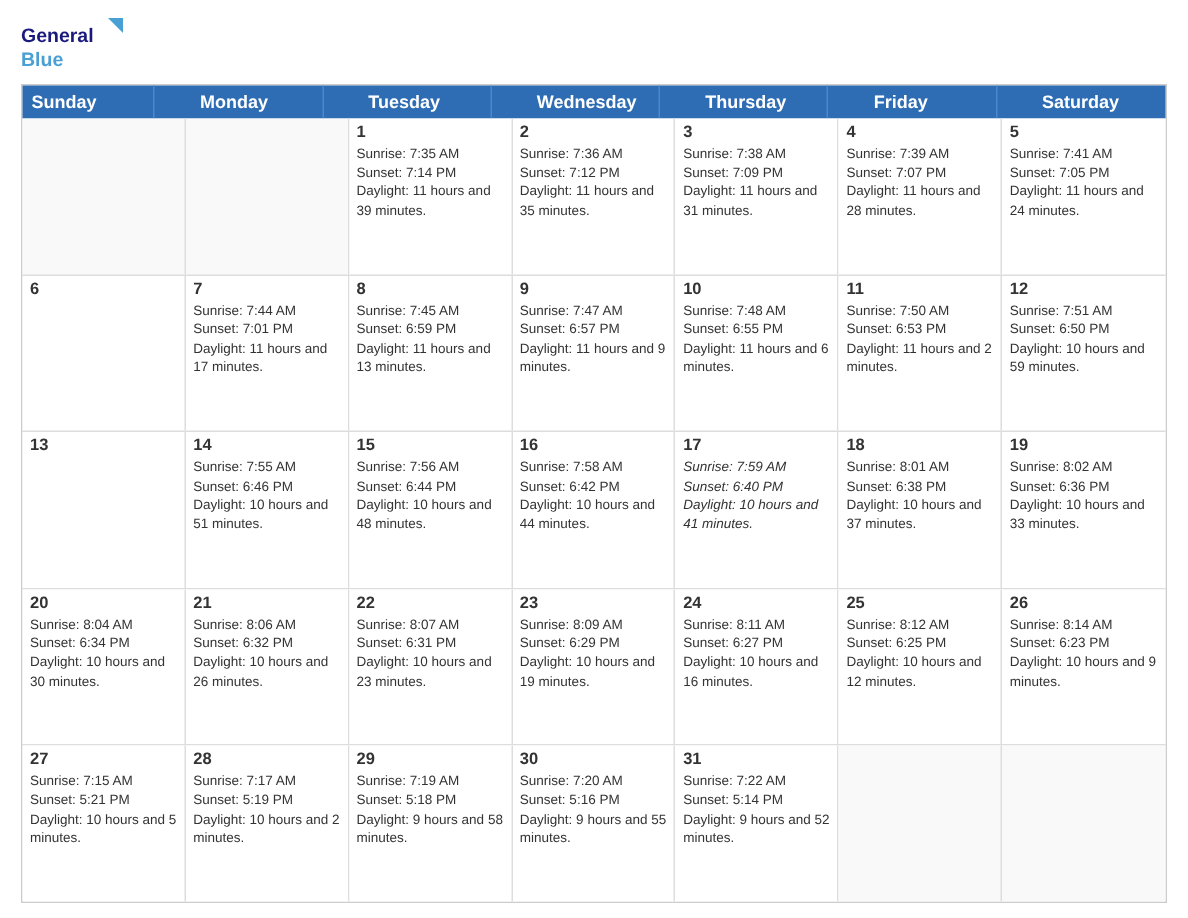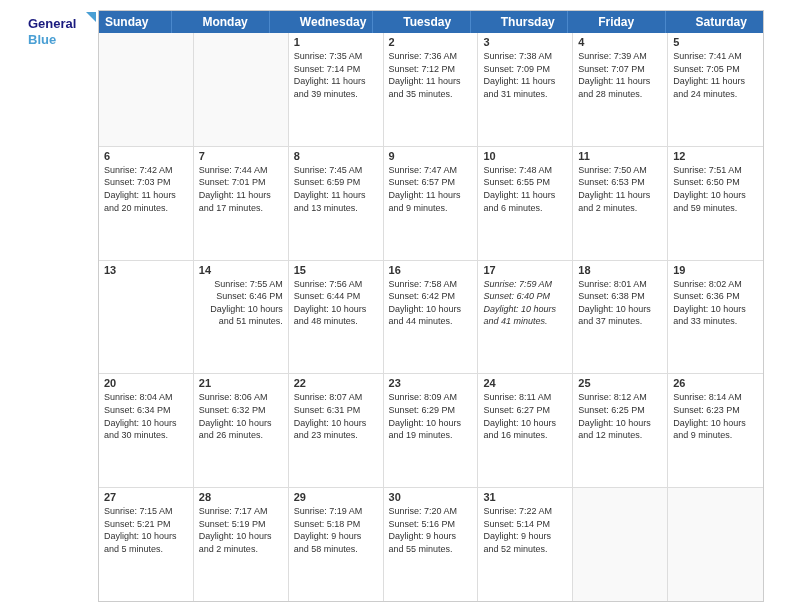--- a/index.html
+++ b/index.html
@@ -6,23 +6,23 @@
     body {
       font-family: Arial, sans-serif;
       background: #fff;
       width: 792px;
       height: 612px;
       overflow: hidden;
     }
     .page {
       width: 792px;
       height: 612px;
-      padding: 10px 28px;
-      display: flex;
-      flex-direction: row;
+      padding: 10px 14px;
+      display: flex;
+      flex-direction: column;
     }
     .header {
       display: flex;
       justify-content: space-between;
       align-items: flex-start;
       margin-bottom: 6px;
     }
     .logo {
       display: flex;
       align-items: center;
@@ -110,22 +110,22 @@
     <div class="title-block">
       <div class="month-title"></div>
       <div class="location"></div>
     </div>
   </div>
 
   <div class="calendar">
     <div class="cal-header">
     <div class="cal-header-cell">Sunday</div>
         <div class="cal-header-cell">Monday</div>
+        <div class="cal-header-cell">Tuesday</div>
         <div class="cal-header-cell">Wednesday</div>
-        <div class="cal-header-cell">Tuesday</div>
         <div class="cal-header-cell">Thursday</div>
         <div class="cal-header-cell">Friday</div>
         <div class="cal-header-cell">Saturday</div>
       </div>
     <div class="cal-body">
     <div class="cal-row">
           <div class="cal-cell empty"></div>
           <div class="cal-cell empty"></div>
           <div class="cal-cell">
             <span class="day-num">1</span>
@@ -154,23 +154,20 @@
           <div class="cal-cell">
             <span class="day-num">5</span>
             <div class="cell-text" style="white-space: pre-line;">Sunrise: 7:41 AM
 Sunset: 7:05 PM
 Daylight: 11 hours and 24 minutes.</div>
           </div>
         </div>
         <div class="cal-row">
           <div class="cal-cell">
             <span class="day-num">6</span>
-            <div class="cell-text" style="white-space: pre-line;">Sunrise: 7:42 AM
-Sunset: 7:03 PM
-Daylight: 11 hours and 20 minutes.</div>
           </div>
           <div class="cal-cell">
             <span class="day-num">7</span>
             <div class="cell-text" style="white-space: pre-line;">Sunrise: 7:44 AM
 Sunset: 7:01 PM
 Daylight: 11 hours and 17 minutes.</div>
           </div>
           <div class="cal-cell">
             <span class="day-num">8</span>
             <div class="cell-text" style="white-space: pre-line;">Sunrise: 7:45 AM
@@ -201,21 +198,21 @@
 Sunset: 6:50 PM
 Daylight: 10 hours and 59 minutes.</div>
           </div>
         </div>
         <div class="cal-row">
           <div class="cal-cell">
             <span class="day-num">13</span>
           </div>
           <div class="cal-cell">
             <span class="day-num">14</span>
-            <div class="cell-text" style="white-space: pre-line; text-align: right;">Sunrise: 7:55 AM
+            <div class="cell-text" style="white-space: pre-line;">Sunrise: 7:55 AM
 Sunset: 6:46 PM
 Daylight: 10 hours and 51 minutes.</div>
           </div>
           <div class="cal-cell">
             <span class="day-num">15</span>
             <div class="cell-text" style="white-space: pre-line;">Sunrise: 7:56 AM
 Sunset: 6:44 PM
 Daylight: 10 hours and 48 minutes.</div>
           </div>
           <div class="cal-cell">

